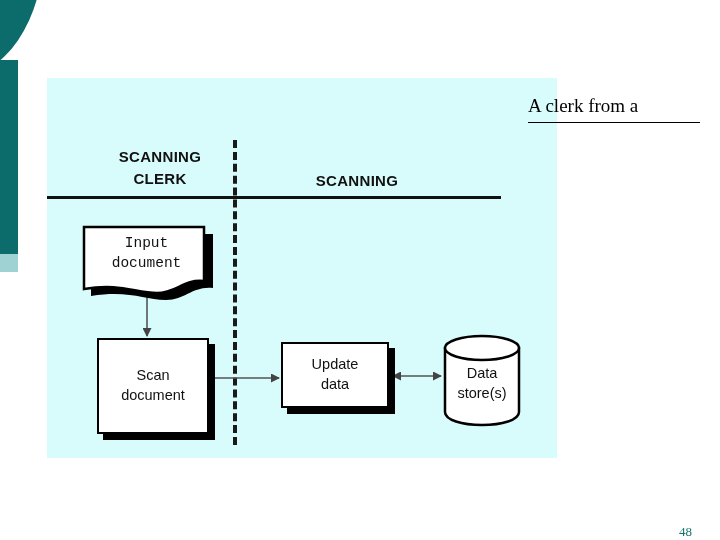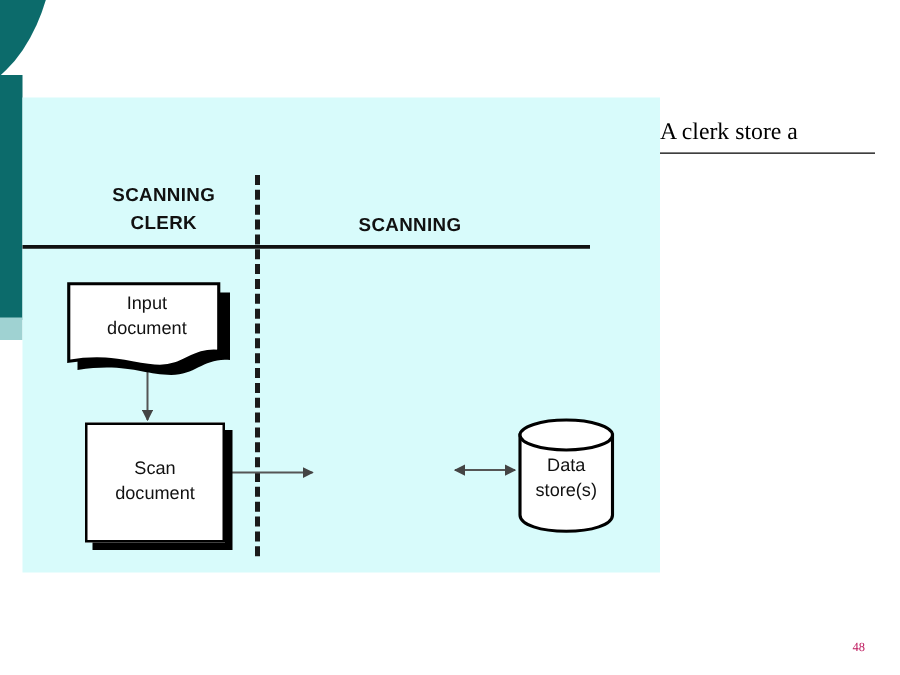--- a/index.html
+++ b/index.html
@@ -66,21 +66,21 @@
     background:#ffffff;
     border:2px solid #000;
     box-sizing:border-box;
     display:flex;align-items:center;justify-content:center;
     text-align:center;
     font-size:14.5px;color:#111;
     line-height:1.35;
     white-space:pre-line;
   }
   
-  #node-input-document{left:35px;top:148px;width:125px;height:68px;}
+  #node-input-document{left:35px;top:148px;width:125px;height:68px;font-family:Liberation Mono, monospace;}
   #node-input-document svg{position:absolute;left:0;top:0;overflow:visible;}
   #node-input-document .doc-label{
     position:absolute;left:0;top:8px;width:100%;
     text-align:center;font-size:14.5px;color:#111;
     line-height:1.35;white-space:pre-line;
     padding-left:4px;box-sizing:border-box;
   }
   #node-scan-document{left:50px;top:260px;width:100px;height:96px;padding-left:12px;}
   #node-update-data{left:234px;top:264px;width:108px;height:66px;}
   
@@ -100,33 +100,33 @@
     font-family:"Liberation Serif",serif;
     font-size:19px;line-height:1.52;color:#000;
   }
   #body-text .first-line{
     display:block;
     border-bottom:1.5px solid #000;
     padding-bottom:1px;
   }
   
   #page-number{
-    position:absolute;right:28px;bottom:16px;
+    position:absolute;right:28px;bottom:0;
     font-family:"Liberation Serif",serif;
-    font-size:10px;color:#be185d;
+    font-size:13px;color:#0f766e;
   }
 </style>
 </head>
 <body>
 
 <div id="deco-corner" style="background: rgb(12, 107, 107);"></div>
 <div id="deco-bar" style="background: rgb(12, 107, 107);"></div>
 <div id="deco-bar-fade" style="background: rgb(159, 210, 210);"></div>
 
-<div id="slide-panel" style="background: rgb(216, 251, 251);">
+<div id="slide-panel" style="background: rgb(216, 251, 251); margin-left: 29px;">
 
   <div class="lane-title" id="lane-title-clerk">SCANNING
 CLERK</div>
 
   <div class="lane-title" id="lane-title-computer">SCANNING</div>
 
   <div id="lane-rule"></div>
   <div id="lane-divider"></div>
 
   <svg id="arrows" viewBox="0 0 510 380" xmlns="http://www.w3.org/2000/svg">
@@ -154,29 +154,34 @@
     <div class="doc-label">Input
 document</div>
   </div>
 
   <div class="node" id="node-scan-document">
     <div class="shadow"></div>
     <div class="body">Scan
 document</div>
   </div>
 
+  <div class="node" id="node-update-data">
+    <div class="shadow"></div>
+    <div class="body">Update
+data</div>
+  </div>
 
   <div class="node" id="node-data-store">
     <svg width="78" height="92" viewBox="0 0 78 92" xmlns="http://www.w3.org/2000/svg">
       <path d="M2,14 L2,78 C2,86 19,91 39,91 C59,91 76,86 76,78 L76,14 Z" fill="#ffffff" stroke="#000" stroke-width="2.5"></path>
       <ellipse cx="39" cy="14" rx="37" ry="12" fill="#ffffff" stroke="#000" stroke-width="2.5"></ellipse>
     </svg>
     <div class="cyl-label">Data
 store(s)</div>
   </div>
 
 </div>
 
 <div id="body-text">
-  <span class="first-line">A clerk store a</span>
+  <span class="first-line">A clerk from a</span>
 </div>
 
 <div id="page-number">48</div>
 
 </body></html>

